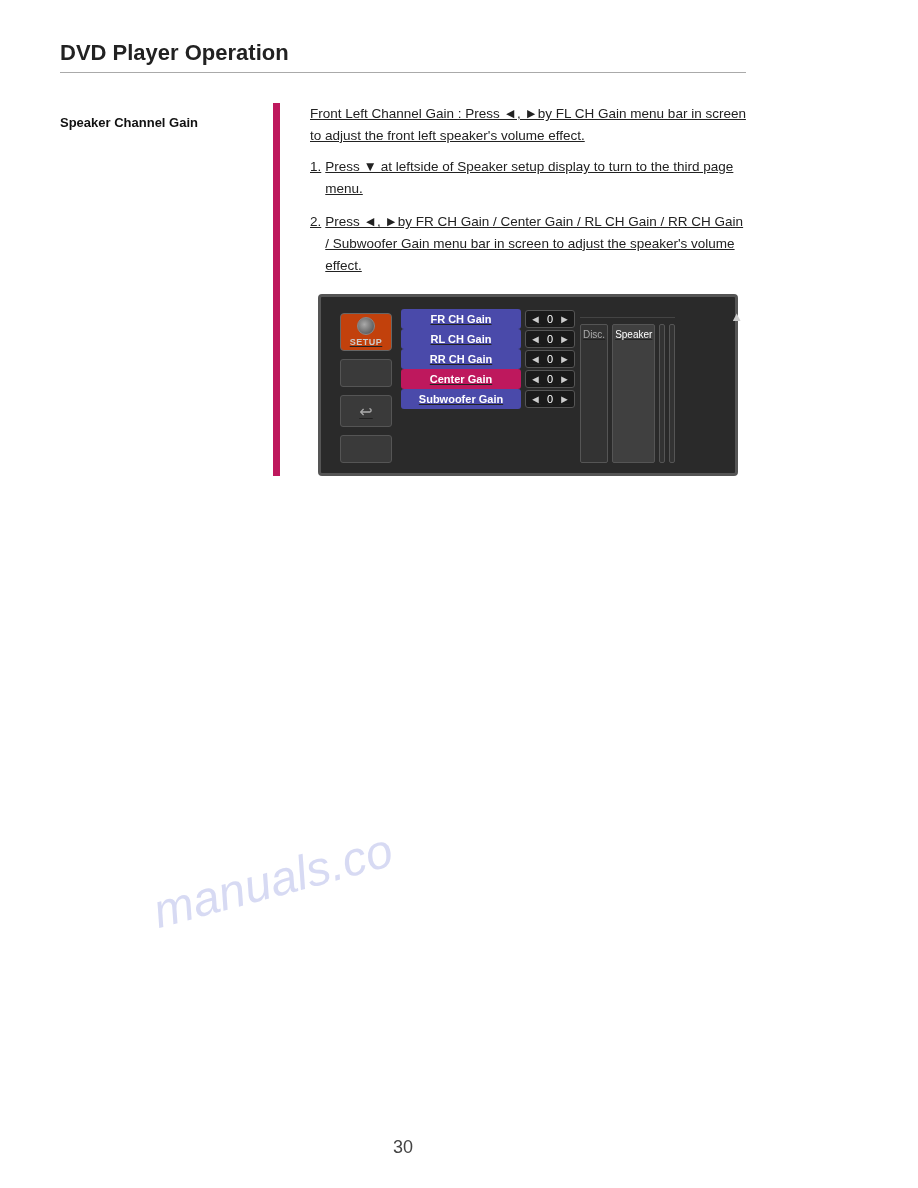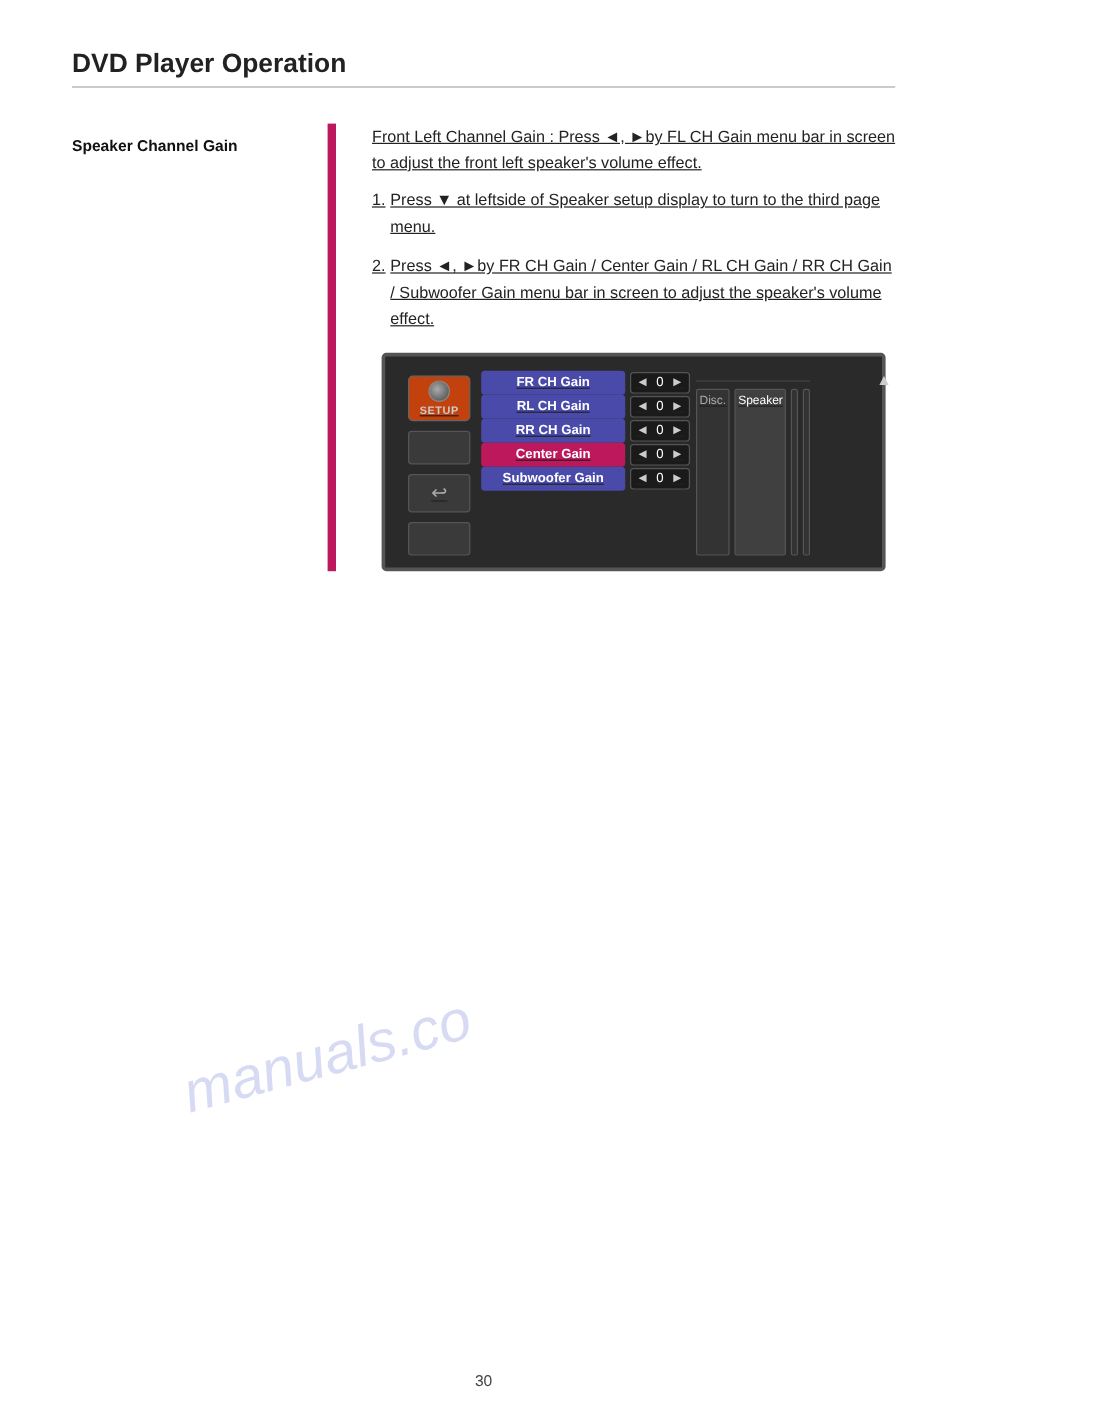--- a/index.html
+++ b/index.html
@@ -257,21 +257,21 @@
       white-space: nowrap;
       font-family: Arial, sans-serif;
     }
 
     
     .page-number {
       position: absolute;
       bottom: 30px;
       left: 50%;
       transform: translateX(-50%);
-      font-size: 13px;
+      font-size: 18px;
       color: #444;
     }
   </style>
 </head>
 <body>
 
 <div class="page">
 
   <h1 class="page-title">DVD Player Operation</h1>
 

